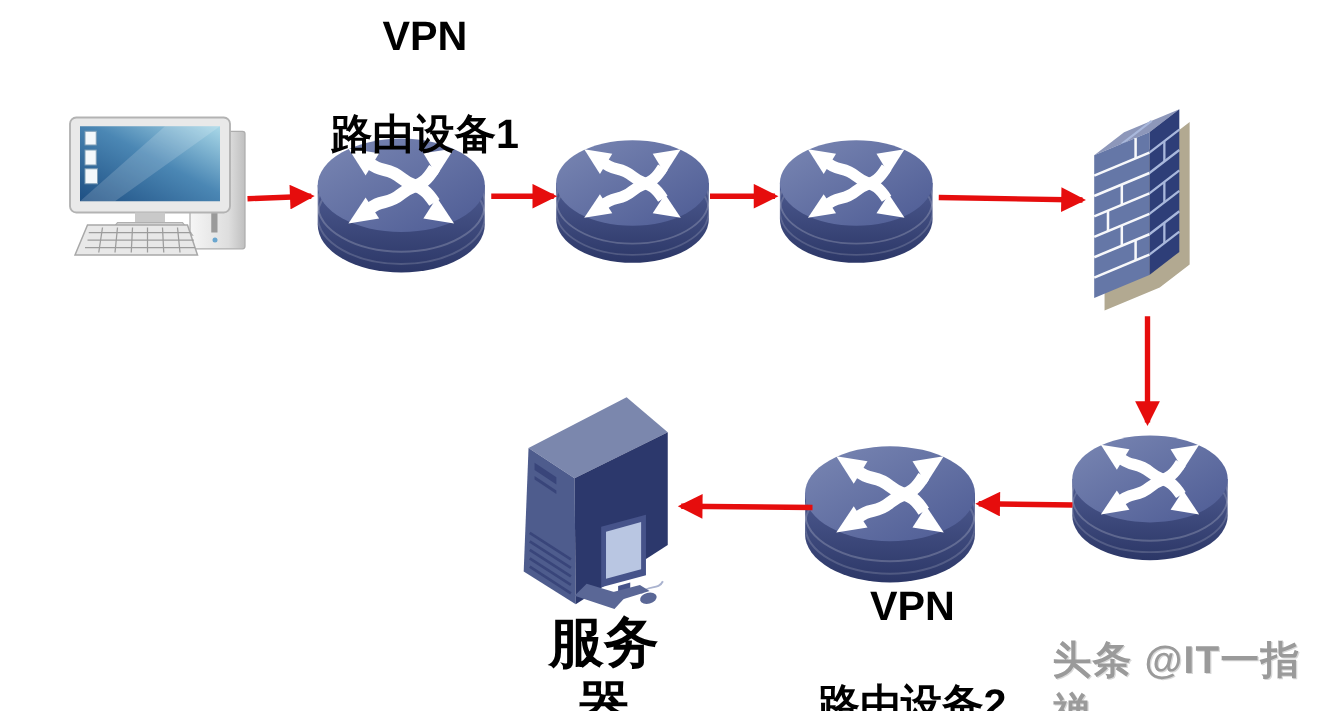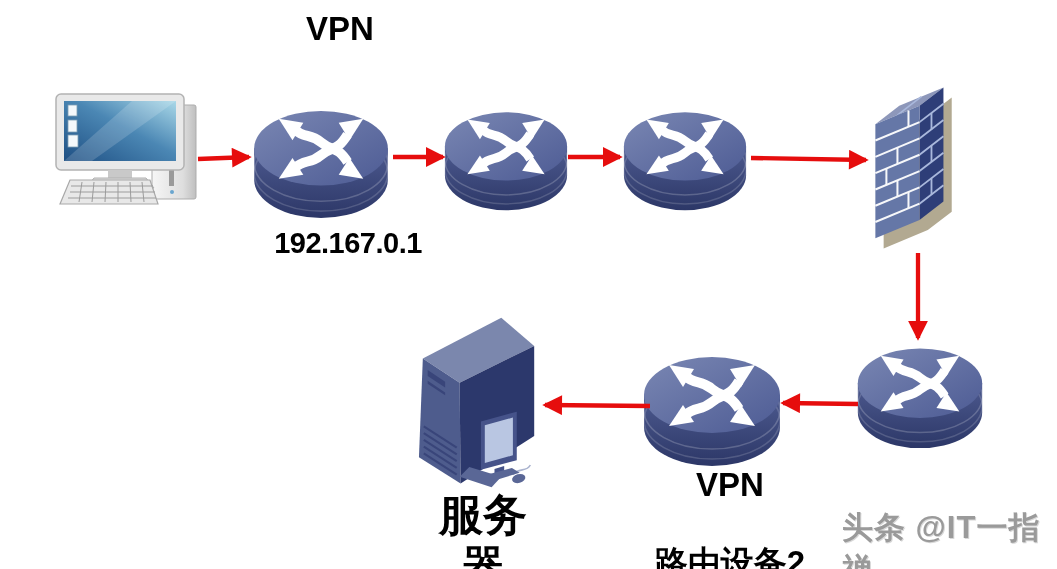--- a/index.html
+++ b/index.html
@@ -184,24 +184,23 @@
       <path d="M393,157 L443,157" marker-end="url(#ah)"></path>
       <path d="M568,157 L620,157" marker-end="url(#ah)"></path>
       <path d="M751,158 L866,160" marker-end="url(#ah)"></path>
       <path d="M918,253 L918,338" marker-end="url(#ah)"></path>
       <path d="M858,404 L783,403" marker-end="url(#ah)"></path>
       <path d="M650,406 L545,405" marker-end="url(#ah)"></path>
     </g>
   </svg>
 
   <div class="lbl lbl-two" style="left:235px;top:10px;width:210px"><span>VPN</span><br>
-    </div>
-
-
-  <div class="lbl lbl-ip" style="left:248px;top:226px;width:200px">192.167.0.1</div>
+    <span>路由设备1</span></div>
+
+
 
   <div class="lbl lbl-two" style="left:625px;top:466px;width:210px"><span>VPN</span><br>
     <span>路由设备2</span></div>
 
   <div class="lbl lbl-server" style="left:420px;top:489px;width:126px">服务器</div>
 
   <div class="watermark">头条 @IT一指禅</div>
 </div>
 
 </body></html>

